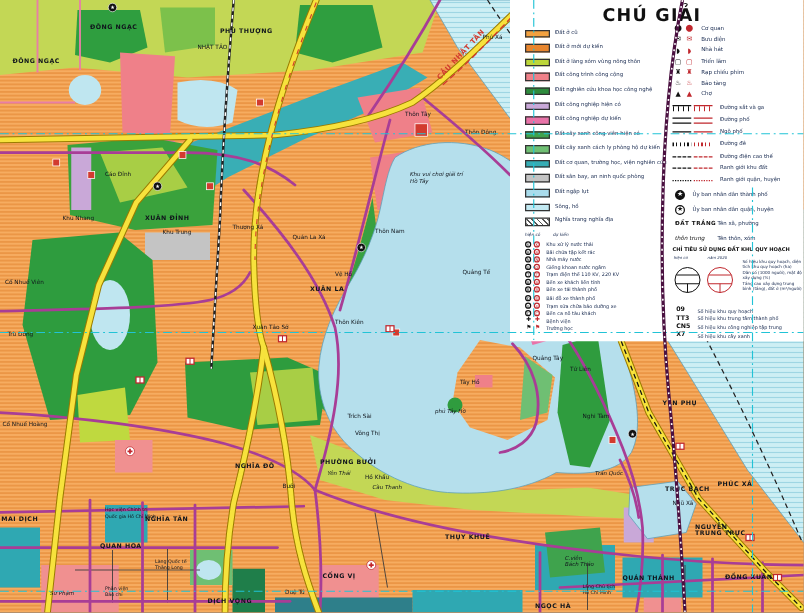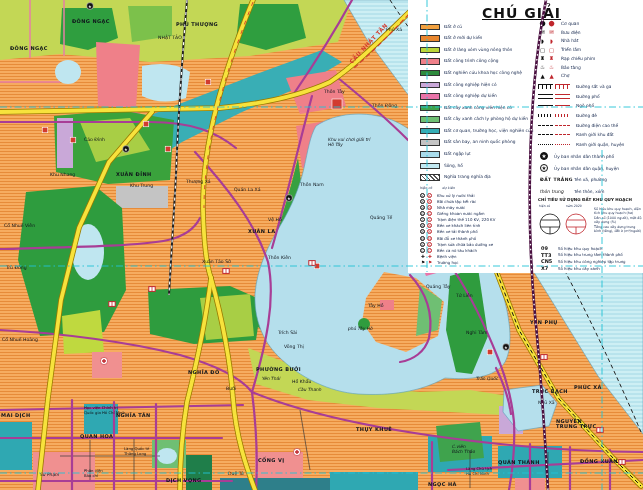--- a/index.html
+++ b/index.html
@@ -3,21 +3,21 @@
 <meta charset="utf-8">
 <style>
   html,body{margin:0;padding:0;background:#777;}
   .stage{position:relative;width:643px;height:490px;overflow:hidden;
          font-family:"DejaVu Sans",sans-serif;background:#F6AC60;}
   .stage svg{position:absolute;left:0;top:0;}
   #overlay{pointer-events:none;z-index:20;}
   
   .legend{position:absolute;left:408px;top:0;width:235px;height:273px;background:#fff;z-index:10;}
   .lg-title{position:absolute;left:0;right:8px;top:5px;text-align:center;font-weight:bold;
-            font-size:14px;letter-spacing:1px;color:#111;text-decoration:underline;}
+            font-size:14px;letter-spacing:1px;color:#111;}
   #lu-list{position:absolute;left:12px;top:21px;width:114px;}
   .lu-row{display:flex;align-items:center;height:11.6px;}
   .sw{width:20px;height:6.5px;border:1px solid #333;margin-right:4px;flex:none;box-sizing:border-box;}
   .sw.hatch{background:repeating-linear-gradient(45deg,#555 0 1px,#fff 1px 3px);}
   .lu-label{font-size:4.3px;line-height:1.05;color:#16284e;}
   #util-head{position:absolute;left:12px;top:186px;font-size:3.4px;color:#16284e;display:flex;gap:10px;font-style:italic;}
   #util-list{position:absolute;left:12px;top:192px;width:114px;}
   .ut-row{display:flex;align-items:center;height:6.15px;}
   .ut-ic{width:5px;height:5px;border-radius:50%;border:0.8px solid #111;font-size:3px;line-height:4.4px;
          text-align:center;margin-right:2px;flex:none;color:#111;box-sizing:border-box;}

